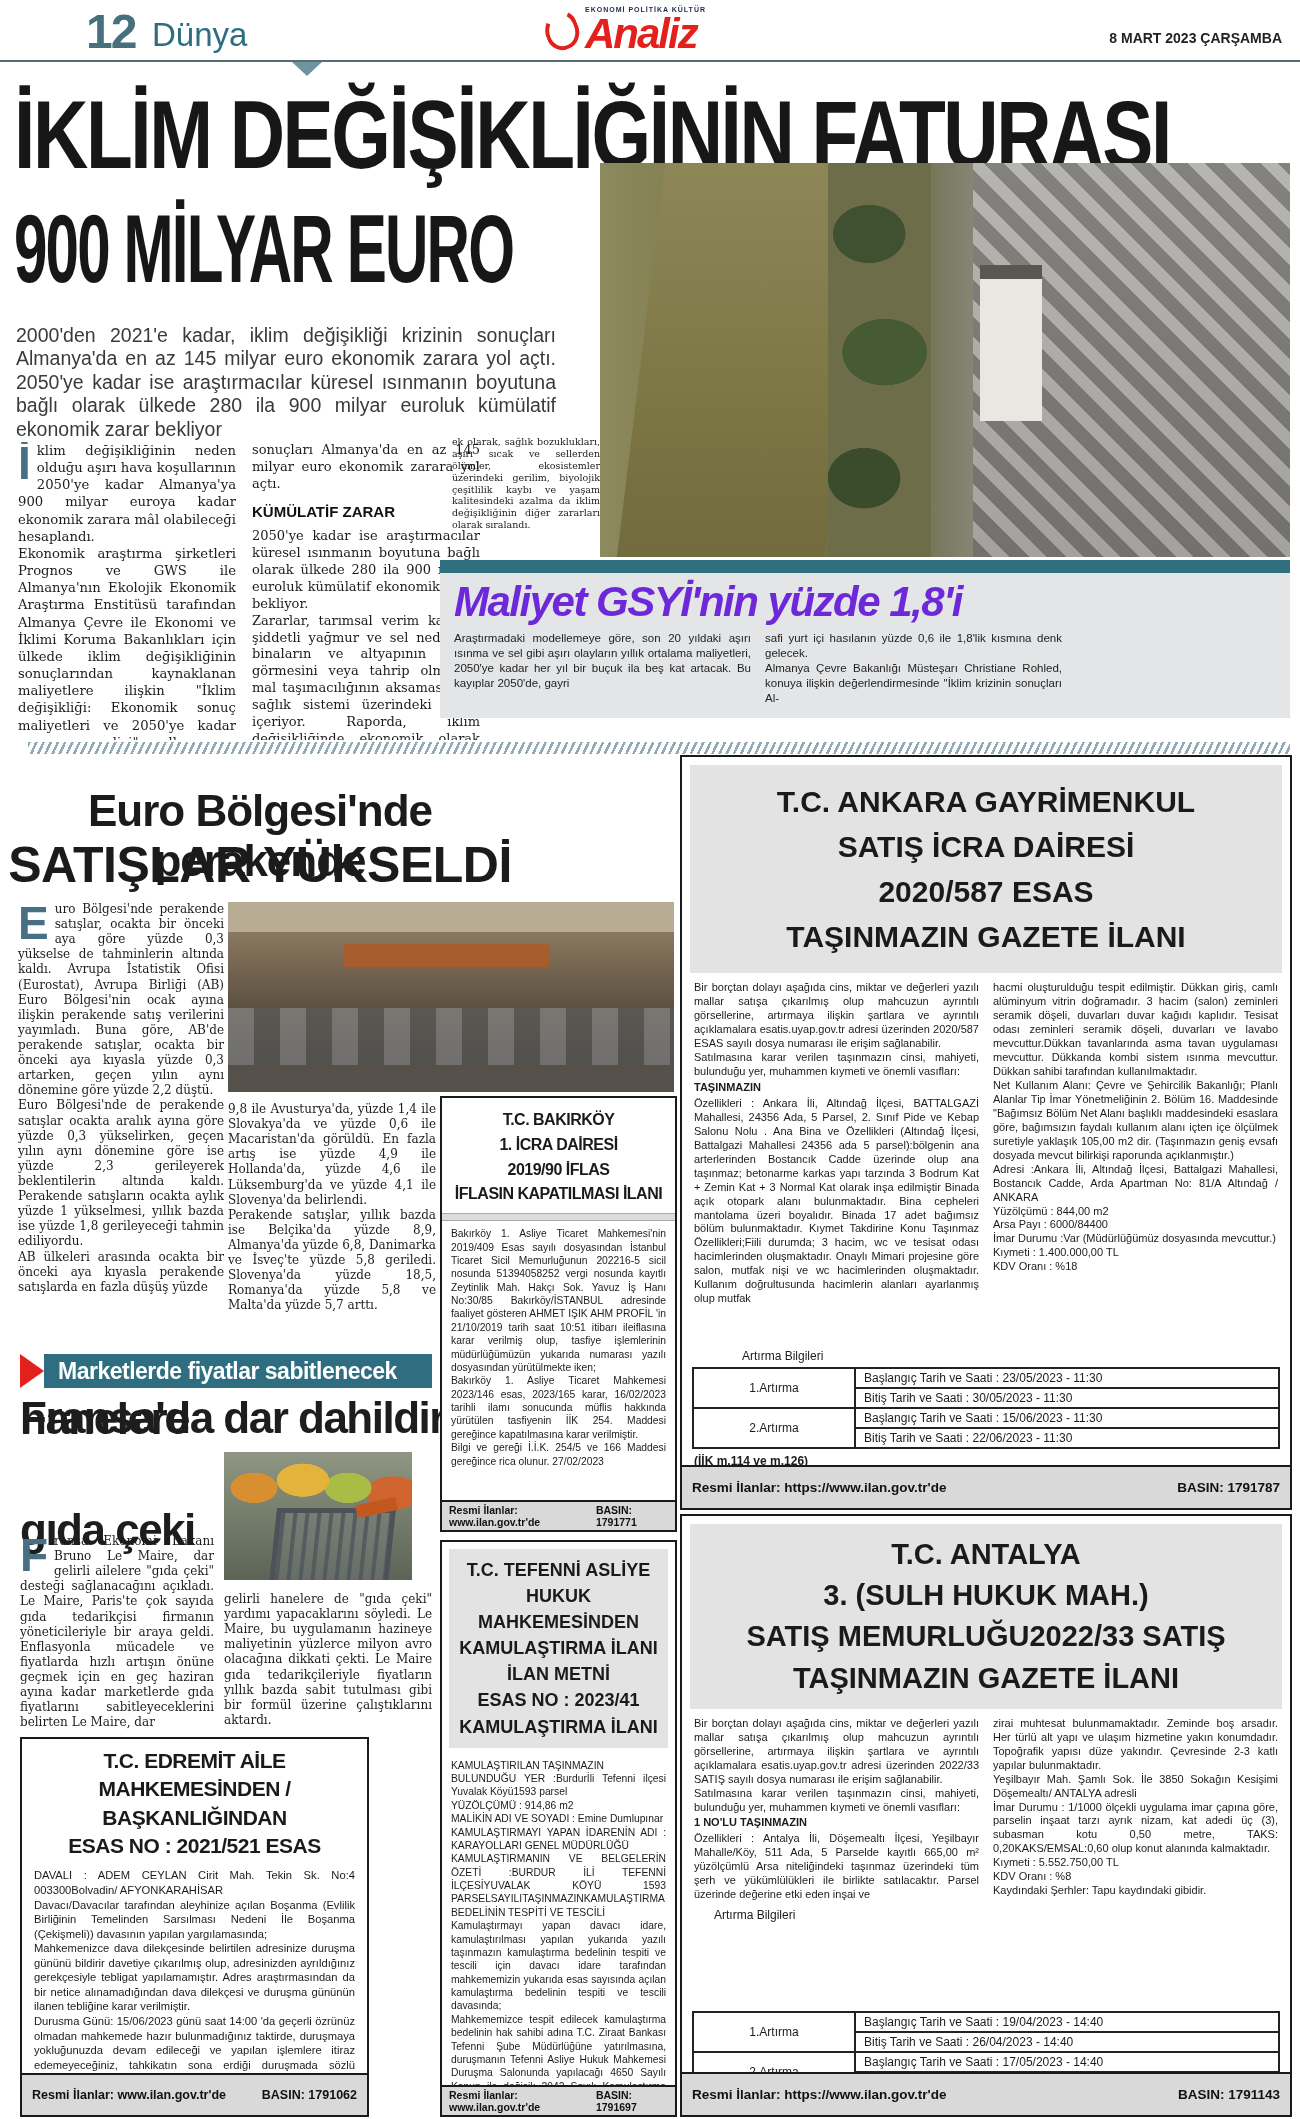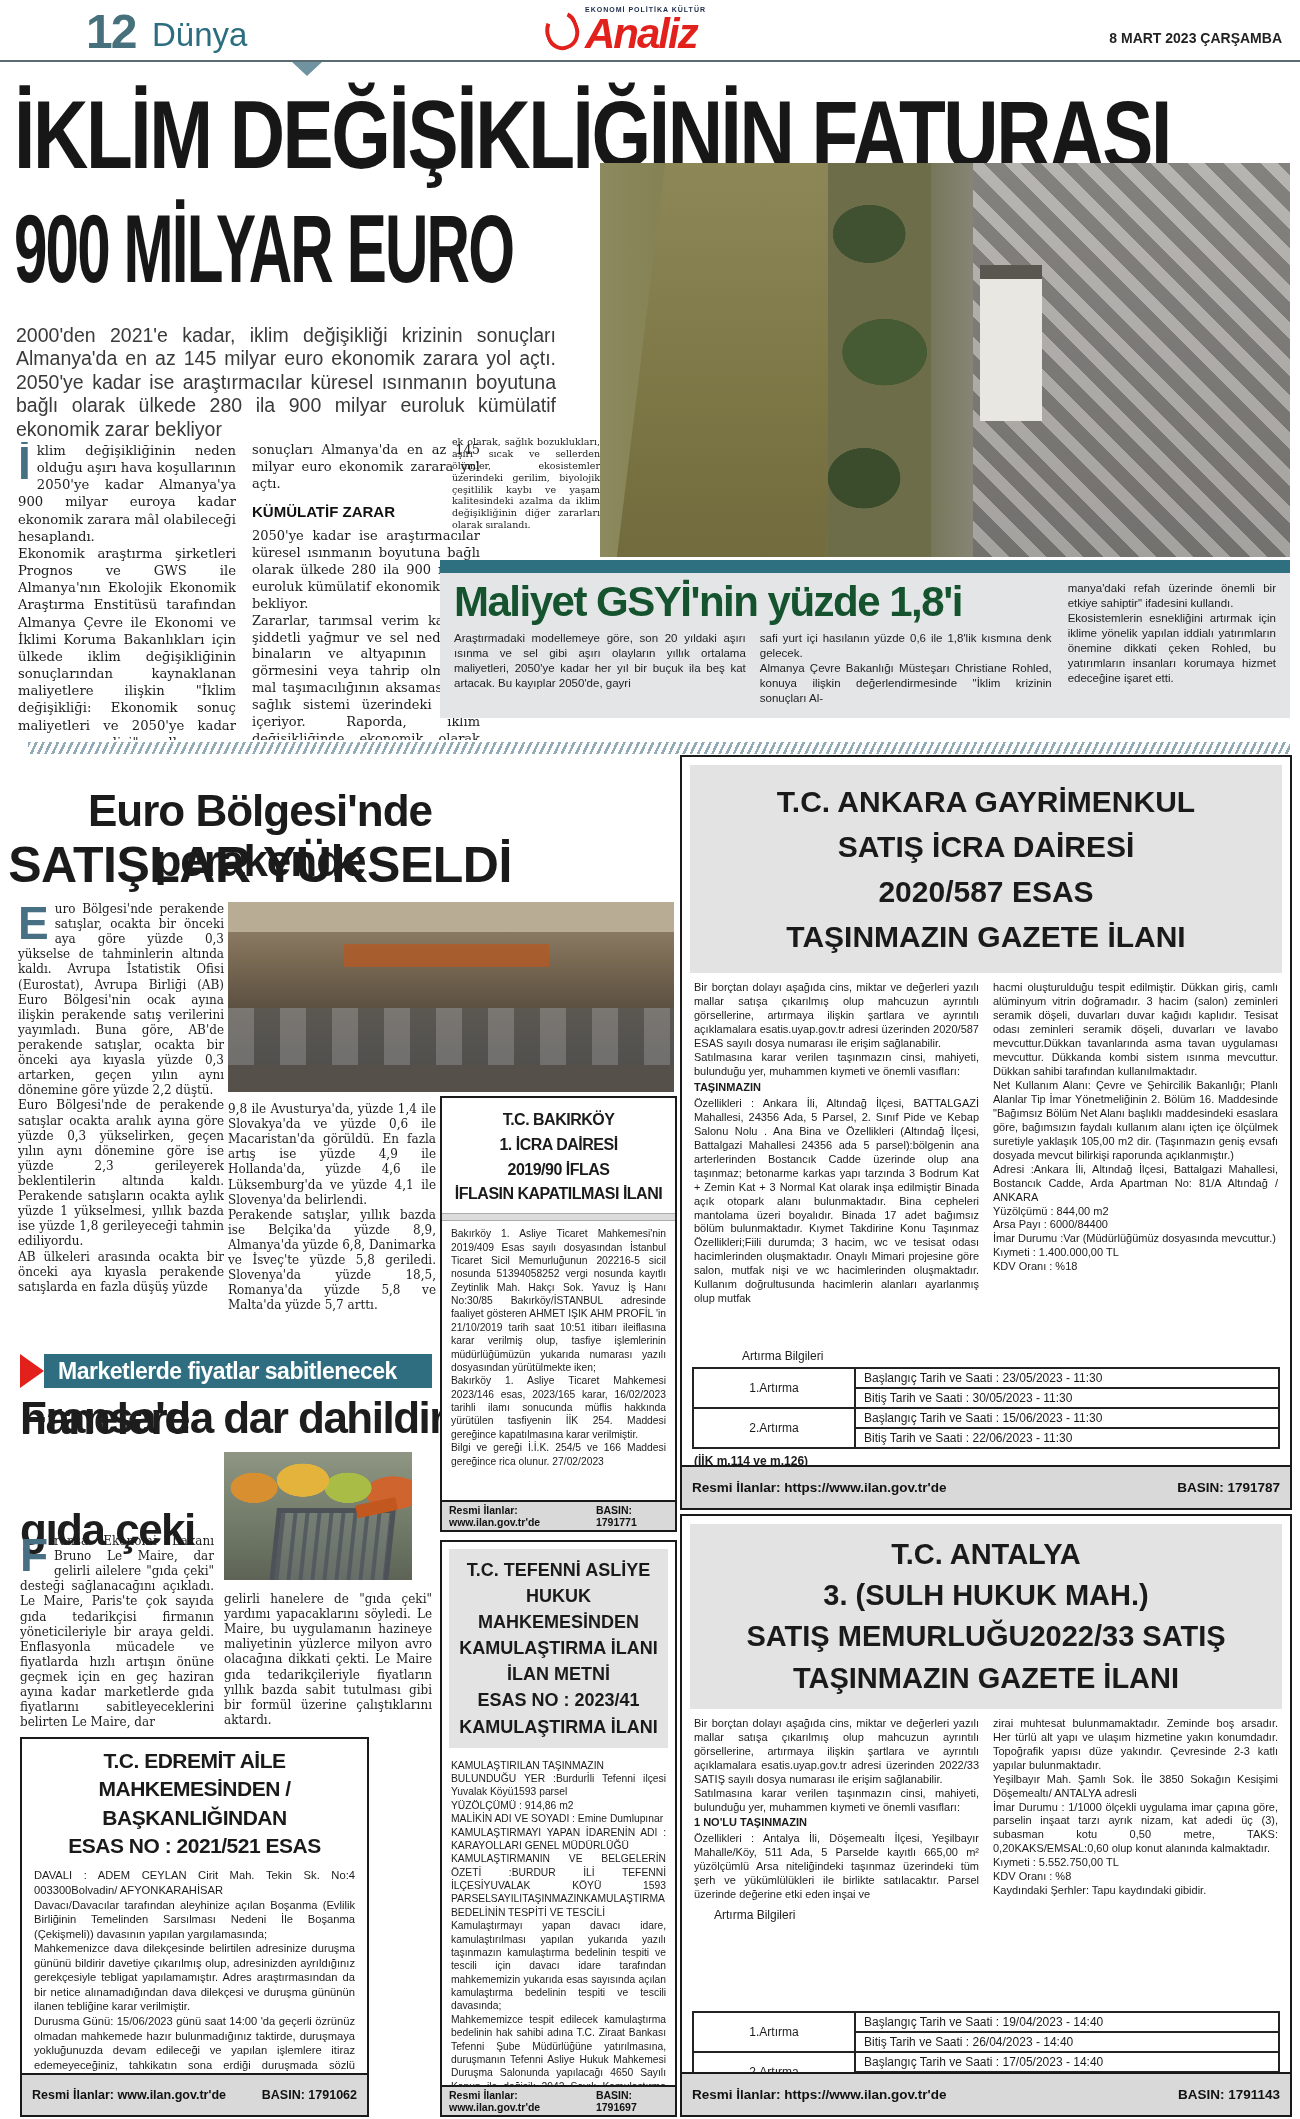--- a/index.html
+++ b/index.html
@@ -39,21 +39,21 @@
   .colA1{left:18px;top:442px;width:218px;height:298px;}
   .colA2{left:252px;top:442px;width:228px;height:298px;font-size:13px;}
   .colA3{left:452px;top:436px;width:148px;height:120px;font-size:9.5px;line-height:1.25;}
   .dropcap{float:left;font-size:46px;line-height:.82;color:#477084;font-weight:bold;margin:3px 6px 0 0;font-family:"Liberation Sans",sans-serif;}
   .subhead{font-weight:bold;font-size:15px;margin:9px 0 7px;color:#111;font-family:"Liberation Sans",sans-serif;text-align:left;}
   
   .mbox{left:440px;top:560px;width:850px;height:158px;}
   .mbar{height:13px;background:#2e6f80;}
   .mbody{height:145px;background:#e4e5e7;display:flex;padding:6px 14px;box-sizing:border-box;gap:16px;}
   .mleft{width:608px;}
-  .mhead{font-size:42px;font-weight:700;letter-spacing:-1.5px;color:#14532d;margin:2px 0 8px;line-height:1;}
+  .mhead{font-size:42px;font-weight:700;letter-spacing:-1.5px;color:#6d28d9;margin:2px 0 8px;line-height:1;font-style:italic;}
   .mcols{display:flex;gap:14px;}
   .mcols p{margin:0;flex:1;font-size:11.5px;line-height:1.3;text-align:justify;color:#222;}
   .mcol3{width:212px;font-size:11.5px;line-height:1.3;text-align:justify;color:#222;margin:2px 0 0;}
   
   .hatch{left:28px;top:742px;width:1262px;height:12px;background:repeating-linear-gradient(115deg,#92aab6 0 2.5px,#fff 2.5px 6.5px);}
   
   .ehl1{left:0;top:786px;width:520px;text-align:center;font-size:44px;font-weight:600;letter-spacing:-1px;color:#1b1b1b;}
   .ehl2{left:0;top:836px;width:520px;text-align:center;font-size:50px;font-weight:700;letter-spacing:-.5px;color:#1b1b1b;}
   .ecol1{left:18px;top:902px;width:206px;height:446px;font-size:12px;line-height:1.26;}
   .market{left:228px;top:902px;width:446px;height:190px;background:linear-gradient(180deg,#9b8a72 0%,#7a6a54 30%,#5d5142 55%,#3f3a33 100%);}
@@ -168,22 +168,20 @@
     <div class="mbar"></div>
     <div class="mbody">
       <div class="mleft">
         <h2 class="mhead">Maliyet GSYİ'nin yüzde 1,8'i</h2>
         <div class="mcols">
           <p class="prelines">Araştırmadaki modellemeye göre, son 20 yıldaki aşırı ısınma ve sel gibi aşırı olayların yıllık ortalama maliyetleri, 2050'ye kadar her yıl bir buçuk ila beş kat artacak. Bu kayıplar 2050'de, gayri</p>
           <p class="prelines">safi yurt içi hasılanın yüzde 0,6 ile 1,8'lik kısmına denk gelecek.
 Almanya Çevre Bakanlığı Müsteşarı Christiane Rohled, konuya ilişkin değerlendirmesinde "İklim krizinin sonuçları Al-</p>
         </div>
       </div>
-      <p class="mcol3 prelines">manya'daki refah üzerinde önemli bir etkiye sahiptir" ifadesini kullandı.
-Ekosistemlerin esnekliğini artırmak için iklime yönelik yapılan iddialı yatırımların önemine dikkati çeken Rohled, bu yatırımların insanları korumaya hizmet edeceğine işaret etti.</p>
     </div>
   </section>
 
   <div class="abs hatch"></div>
 
   <div class="abs ehl1">Euro Bölgesi'nde perakende</div>
   <div class="abs ehl2">SATIŞLAR YÜKSELDİ</div>
   <div class="bcol serif ecol1">
     <span class="dropcap">E</span><span class="prelines">uro Bölgesi'nde perakende satışlar, ocakta bir önceki aya göre yüzde 0,3 yükselse de tahminlerin altında kaldı. Avrupa İstatistik Ofisi (Eurostat), Avrupa Birliği (AB) Euro Bölgesi'nin ocak ayına ilişkin perakende satış verilerini yayımladı. Buna göre, AB'de perakende satışlar, ocakta bir önceki aya kıyasla yüzde 0,3 artarken, geçen yılın aynı dönemine göre yüzde 2,2 düştü.
 Euro Bölgesi'nde de perakende satışlar ocakta aralık ayına göre yüzde 0,3 yükselirken, geçen yılın aynı dönemine göre ise yüzde 2,3 gerileyerek beklentilerin altında kaldı. Perakende satışların ocakta aylık yüzde 1 yükselmesi, yıllık bazda ise yüzde 1,8 gerileyeceği tahmin ediliyordu.

